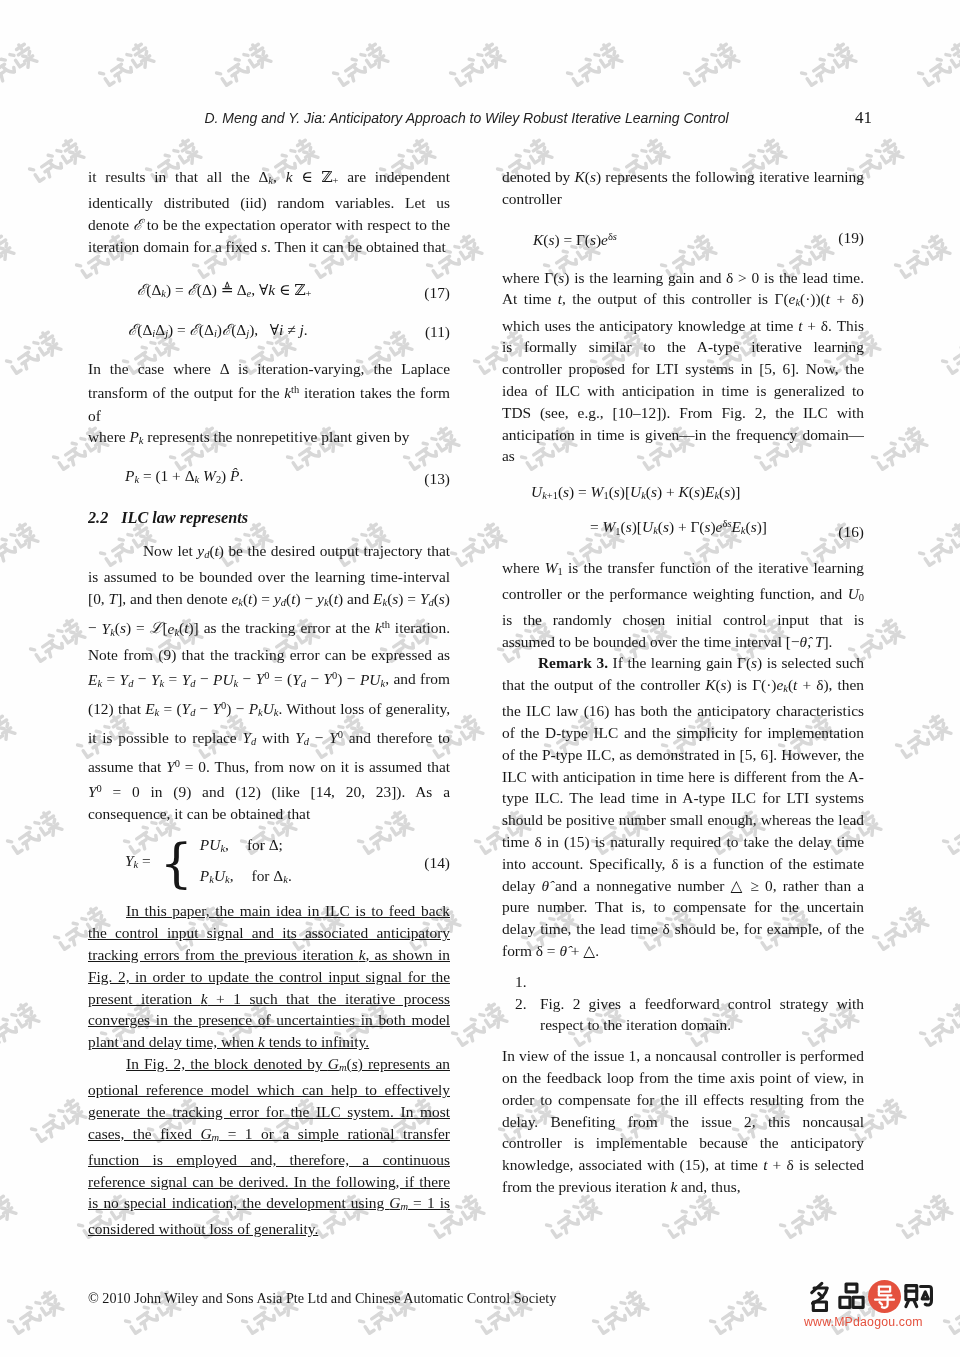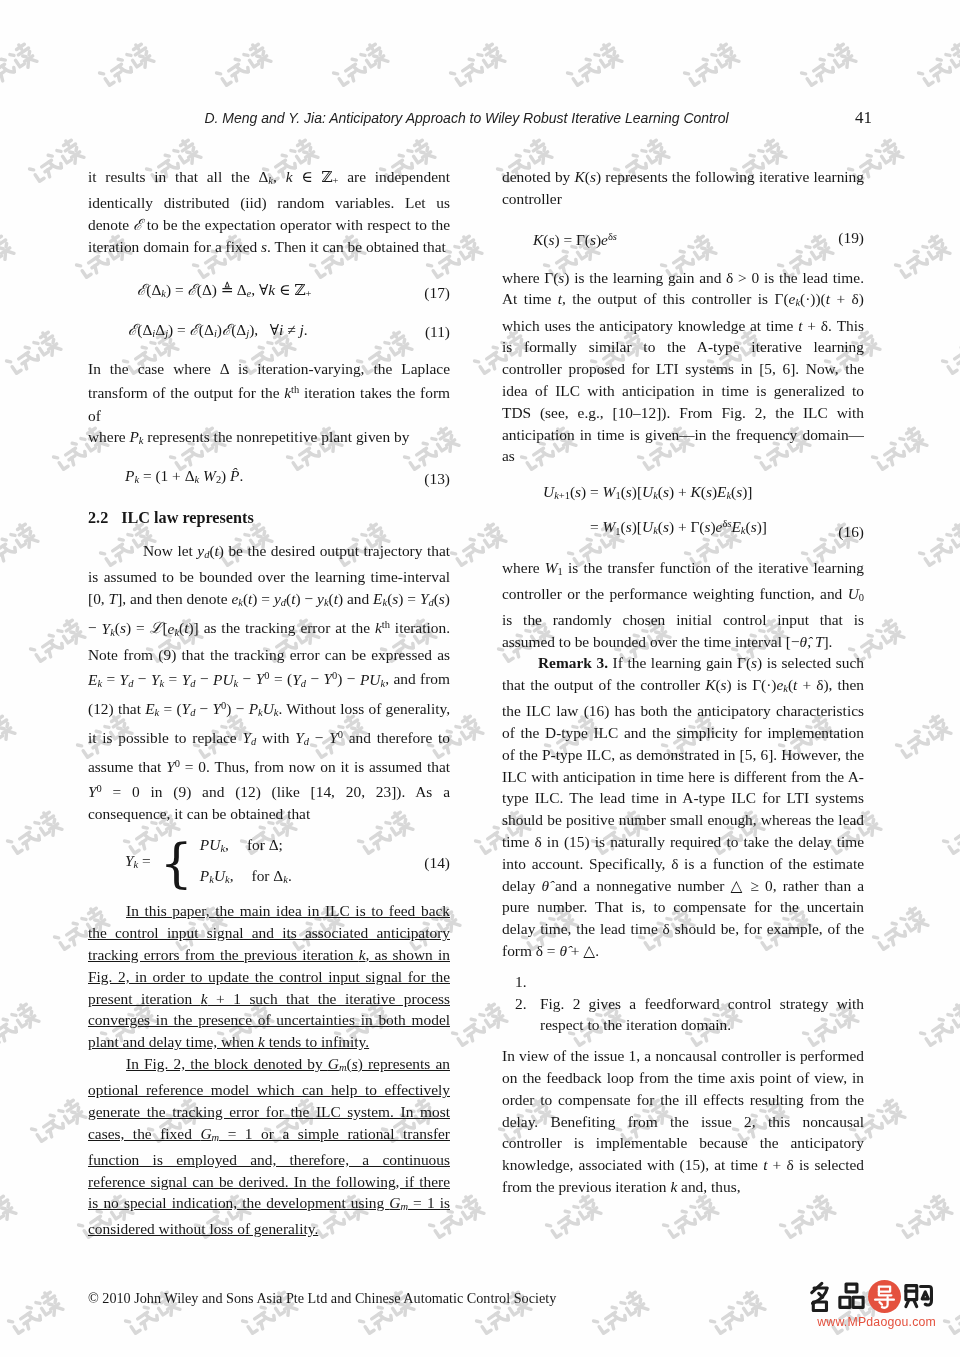--- a/index.html
+++ b/index.html
@@ -34,36 +34,36 @@
   .pad29{padding-left:29px;}
   .eq16-lines{flex:1;}
   .eq16-l2{padding-left:59px;margin-top:6px;}
   .cases{display:inline-flex;flex-direction:column;gap:5px;vertical-align:middle;}
   .case-row{display:flex;}
   .case-cond{margin-left:18px;}
   .brace{font-size:52px;line-height:0.85;font-weight:400;margin:0 7px 0 9px;
          font-family:"DejaVu Serif",serif;}
   .eq14-body{display:inline-flex;align-items:center;}
   
-  .h22{font-weight:bold;font-size:16.2px;margin:17px 0 10px;display:flex;gap:13px;text-align:left;}
+  .h22{font-weight:bold;font-size:16.2px;margin:17px 0 10px;display:flex;gap:13px;text-align:left;font-style:italic;}
   
   .listblock{margin:9px 0;}
   .li{display:flex;padding-left:13px;}
   .li-num{width:25px;flex:none;}
   .li-text{flex:1;text-align:justify;}
   .rlabel{font-weight:bold;margin-left:36px;}
   
   .copyright{position:absolute;left:88px;top:1290px;font-size:14.2px;z-index:1;}
   .logo{position:absolute;right:24px;top:1280px;z-index:2;width:132px;}
   .logo-row{display:flex;align-items:center;gap:1px;color:#1d1d1d;}
   .logo-glyph svg{display:block;}
   .logo-circle{width:33px;height:33px;border-radius:50%;background:var(--brand-red,#e4513e);
                color:#fff;display:flex;align-items:center;justify-content:center;flex:none;}
   .logo-url{color:var(--brand-red,#e4513e);font-family:"Liberation Sans","DejaVu Sans",sans-serif;
-            font-size:12.3px;margin-top:2px;letter-spacing:.2px;text-align:right;}
+            font-size:12.3px;margin-top:2px;letter-spacing:.2px;}
 </style>
 </head>
 <body>
 
 <svg width="0" height="0" style="position:absolute" aria-hidden="true">
   <defs>
     <symbol id="g-shidu" viewBox="0 0 130 62">
       <g fill="none" stroke="currentColor" stroke-width="7" stroke-linecap="round" stroke-linejoin="round">
         <path d="M13 12 l6 6"></path>
           <path d="M16 28 v16 h11"></path>
@@ -851,21 +851,21 @@
 
         <div class="eq" style="margin:16px 0;">
           <span class="eq-body pad31"><i>K</i>(<i>s</i>) = Γ(<i>s</i>)<i>e</i><sup>δ<i>s</i></sup></span>
           <span class="eq-num">(19)</span>
         </div>
 
         <p>where Γ(<i>s</i>) is the learning gain and δ &gt; 0 is the lead time. At time <i>t</i>, the output of this controller is Γ(<i>e<sub>k</sub></i>(·))(<i>t</i> + δ) which uses the anticipatory knowledge at time <i>t</i> + δ. This is formally similar to the A-type iterative learning controller proposed for LTI systems in [5, 6]. Now, the idea of ILC with anticipation in time is generalized to TDS (see, e.g., [10–12]). From Fig. 2, the ILC with anticipation in time is given—in the frequency domain—as</p>
 
         <div class="eq" style="align-items:flex-end;margin:14px 0;">
           <span class="eq16-lines pad29">
-            <span style="display:block;white-space:nowrap;margin-left:12px;"><i>U</i><sub><i>k</i>+1</sub>(<i>s</i>) = <i>W</i><sub>1</sub>(<i>s</i>)[<i>U<sub>k</sub></i>(<i>s</i>) + <i>K</i>(<i>s</i>)<i>E<sub>k</sub></i>(<i>s</i>)]</span>
+            <span style="display:block;white-space:nowrap;"><i>U</i><sub><i>k</i>+1</sub>(<i>s</i>) = <i>W</i><sub>1</sub>(<i>s</i>)[<i>U<sub>k</sub></i>(<i>s</i>) + <i>K</i>(<i>s</i>)<i>E<sub>k</sub></i>(<i>s</i>)]</span>
             <span class="eq16-l2" style="display:block;white-space:nowrap;">= <i>W</i><sub>1</sub>(<i>s</i>)[<i>U<sub>k</sub></i>(<i>s</i>) + Γ(<i>s</i>)<i>e</i><sup>δ<i>s</i></sup><i>E<sub>k</sub></i>(<i>s</i>)]</span>
           </span>
           <span class="eq-num">(16)</span>
         </div>
 
         <p>where <i>W</i><sub>1</sub> is the transfer function of the iterative learning controller or the performance weighting function, and <i>U</i><sub>0</sub> is the randomly chosen initial control input that is assumed to be bounded over the time interval [−<i>θ̂</i>, <i>T</i>].</p>
 
         <p class="sp"><b class="rlabel">Remark 3.</b> <span>If the learning gain Γ(<i>s</i>) is selected such that the output of the controller <i>K</i>(<i>s</i>) is Γ(·)<i>e<sub>k</sub></i>(<i>t</i> + δ), then the ILC law (16) has both the anticipatory characteristics of the D-type ILC and the simplicity for implementation of the P-type ILC, as demonstrated in [5, 6]. However, the ILC with anticipation in time here is different from the A-type ILC. The lead time in A-type ILC for LTI systems should be positive number small enough, whereas the lead time δ in (15) is naturally required to take the delay time into account. Specifically, δ is a function of the estimate delay <i>θ̂</i> and a nonnegative number △ ≥ 0, rather than a pure number. That is, to compensate for the uncertain delay time, the lead time δ should be, for example, of the form δ = <i>θ̂</i> + △.</span></p>
 
 

